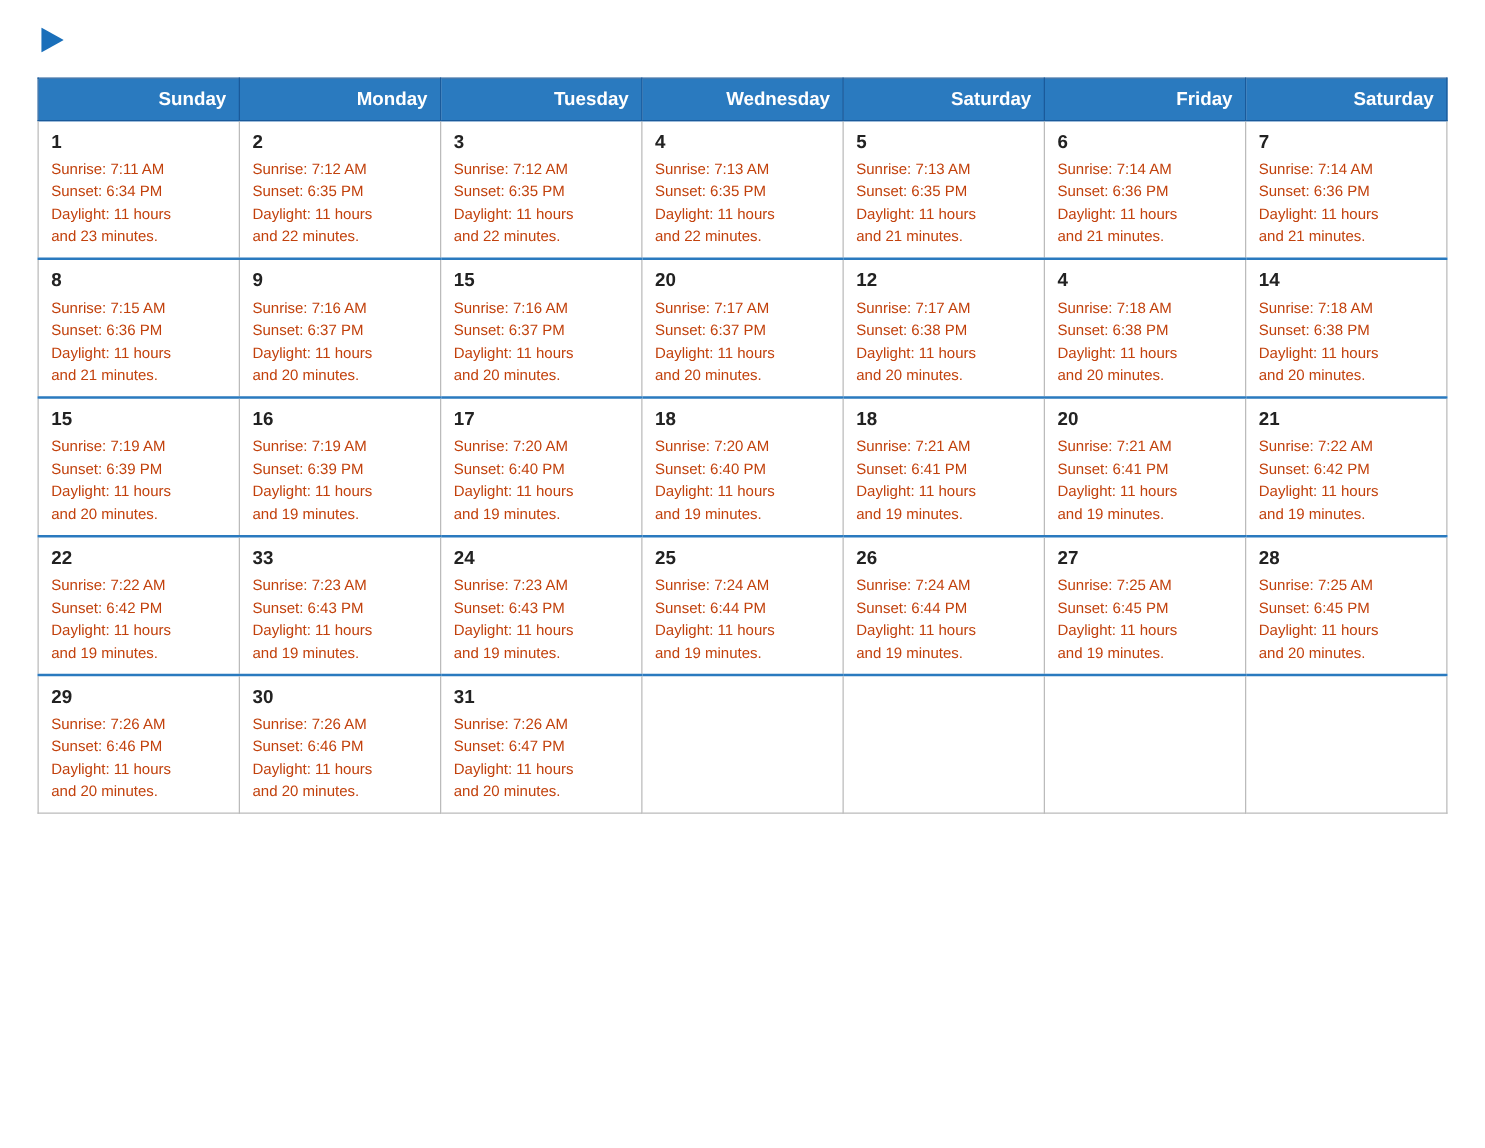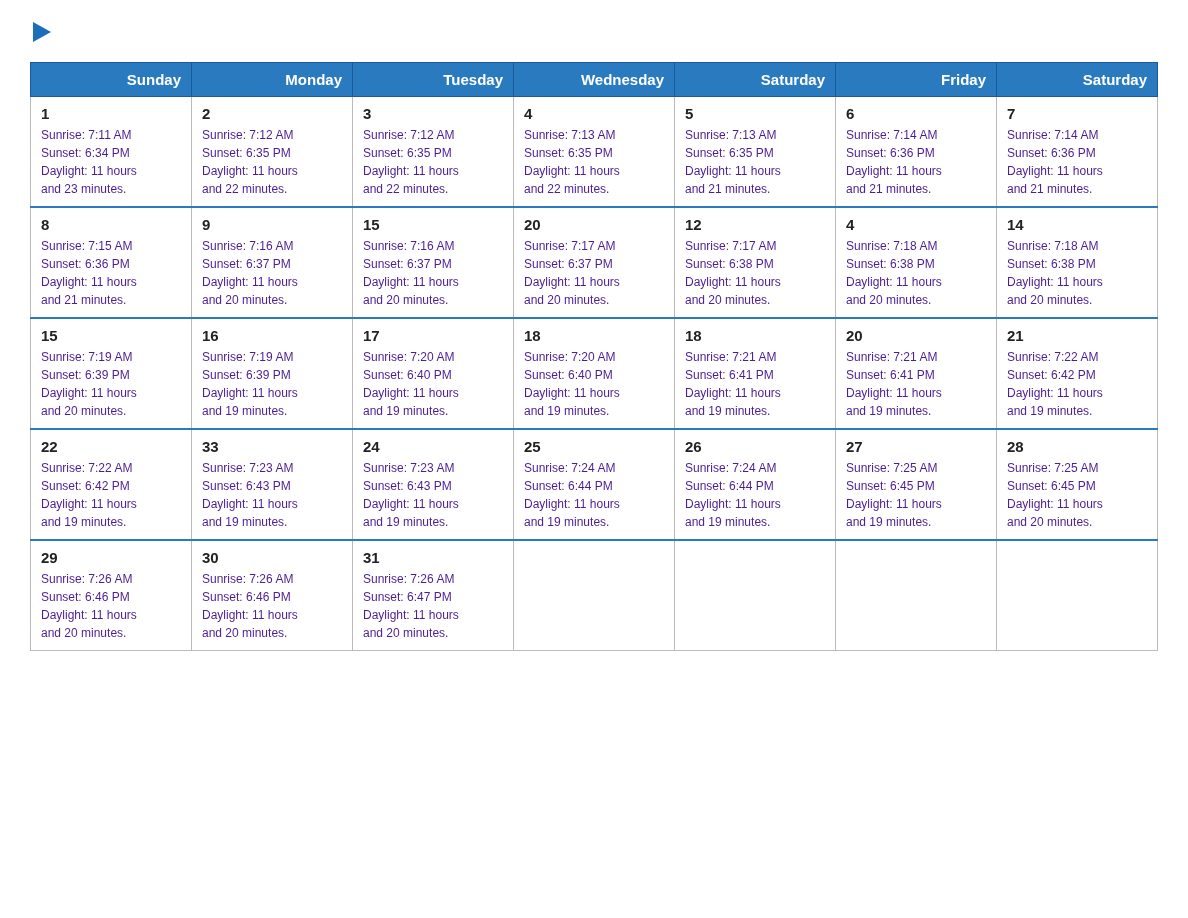--- a/index.html
+++ b/index.html
@@ -61,21 +61,21 @@
     .day-num {
       font-size: 15px;
       font-weight: bold;
       display: block;
       margin-bottom: 4px;
       color: #222;
     }
     .day-info {
       font-size: 12px;
       line-height: 1.5;
-      color: #4c1d95;
+      color: #c2410c;
     }
     .empty-cell {
       background: #fff;
     }
     .row-separator td {
       border-top: 2px solid #2a7abf;
     }
   </style>
 </head>
 <body>

